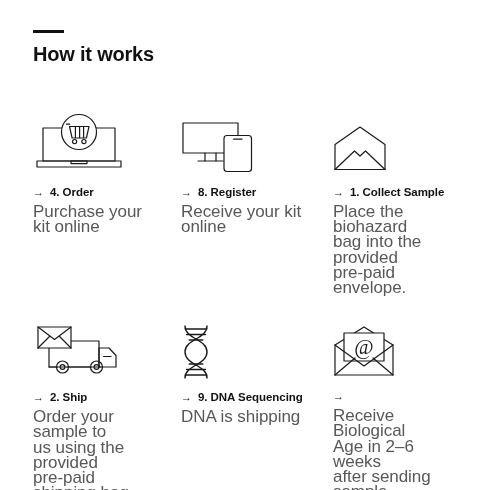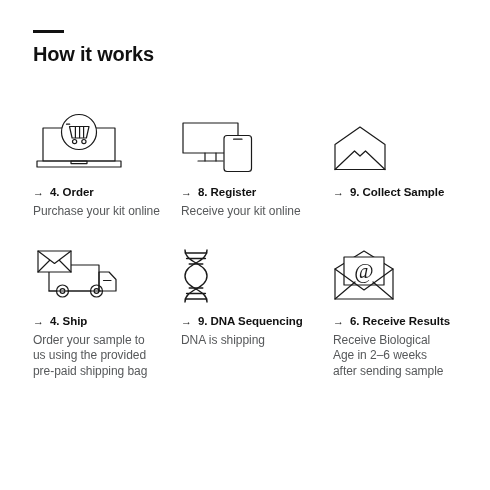--- a/index.html
+++ b/index.html
@@ -83,21 +83,21 @@
     white-space: nowrap;
   }
   .arrow-icon {
     font-size: 11px;
     line-height: 1;
     color: #111111;
     font-weight: 700;
     transform: translateY(-0.5px);
   }
   .step-body {
-    font-size: 12px;
+    font-size: 17px;
     line-height: 15.2px;
     color: #56585a;
     letter-spacing: -0.05px;
     max-width: 128px;
     white-space: pre-line;
   }
 </style>
 </head>
 <body>
 
@@ -150,43 +150,46 @@
 
     <div class="step">
       <div class="icon-box">
         <svg width="58" height="48" viewBox="0 0 58 48" fill="none" stroke="#1a1a1a" stroke-width="1.2" stroke-linecap="round" stroke-linejoin="round">
           <path d="M2 18.5 L27 1 L52 18.5 v25 h-50 z"></path>
           <path d="M2 43.5 L21.5 25 L27 30 L32.5 25 L52 43.5"></path>
         </svg>
       </div>
       <div class="step-heading">
         <span class="arrow-icon">→</span>
-        <span>9. Collect Sample</span>
-      </div>
+        <span>1. Collect Sample</span>
+      </div>
+      <div class="step-body">Place the biohazard
+bag into the provided
+pre-paid envelope.</div>
     </div>
 
     <div class="step">
       <div class="icon-box">
         <svg width="90" height="56" viewBox="0 0 90 56" fill="none" stroke="#1a1a1a" stroke-width="1.2" stroke-linecap="round" stroke-linejoin="round">
           <path d="M16 18 h50 v26 h-50 z"></path>
           <path d="M66 25 h10 l7 7.5 v11.5 h-17 z"></path>
           <path d="M70.5 33.5 h7.5"></path>
           <path d="M16 44 h8 M34 44 h24 M66 44 h2"></path>
           <circle cx="29.5" cy="44" r="6"></circle>
           <circle cx="29.5" cy="44" r="2.4"></circle>
           <circle cx="63.5" cy="44" r="6"></circle>
           <circle cx="63.5" cy="44" r="2.4"></circle>
           <path d="M5 4 h33 v21 h-33 z" fill="#ffffff"></path>
           <path d="M5 4 L21.5 16.5 L38 4"></path>
           <path d="M5 25 L16.5 13.5 M38 25 L26.5 13.5"></path>
         </svg>
       </div>
       <div class="step-heading">
         <span class="arrow-icon">→</span>
-        <span>4. Ship</span>
+        <span>2. Ship</span>
       </div>
       <div class="step-body">Order your sample to
 us using the provided
 pre-paid shipping bag</div>
     </div>
 
     <div class="step">
       <div class="icon-box">
         <svg width="30" height="54" viewBox="0 0 30 54" fill="none" stroke="#1a1a1a" stroke-width="1.4" stroke-linecap="round" stroke-linejoin="round">
           <path d="M4 1 C4 14 26 14 26 27 C26 40 4 40 4 53"></path>
@@ -211,21 +214,20 @@
         <svg width="62" height="54" viewBox="0 0 62 54" fill="none" stroke="#1a1a1a" stroke-width="1.2" stroke-linecap="round" stroke-linejoin="round">
           <path d="M2 20 L31 2 L60 20 v30 h-58 z" fill="#ffffff"></path>
           <path d="M11 8 h40 v28 h-40 z" fill="#ffffff"></path>
           <text x="31" y="29" font-family="'Liberation Serif', serif" font-size="21" fill="#1a1a1a" stroke="none" text-anchor="middle">@</text>
           <path d="M2 20 L31 41 L60 20"></path>
           <path d="M2 50 L22 33 M60 50 L40 33"></path>
         </svg>
       </div>
       <div class="step-heading">
         <span class="arrow-icon">→</span>
-        <span>6. Receive Results</span>
       </div>
       <div class="step-body">Receive Biological
 Age in 2–6 weeks
 after sending sample</div>
     </div>
 
   </div>
 </div>
 
 </body></html>

